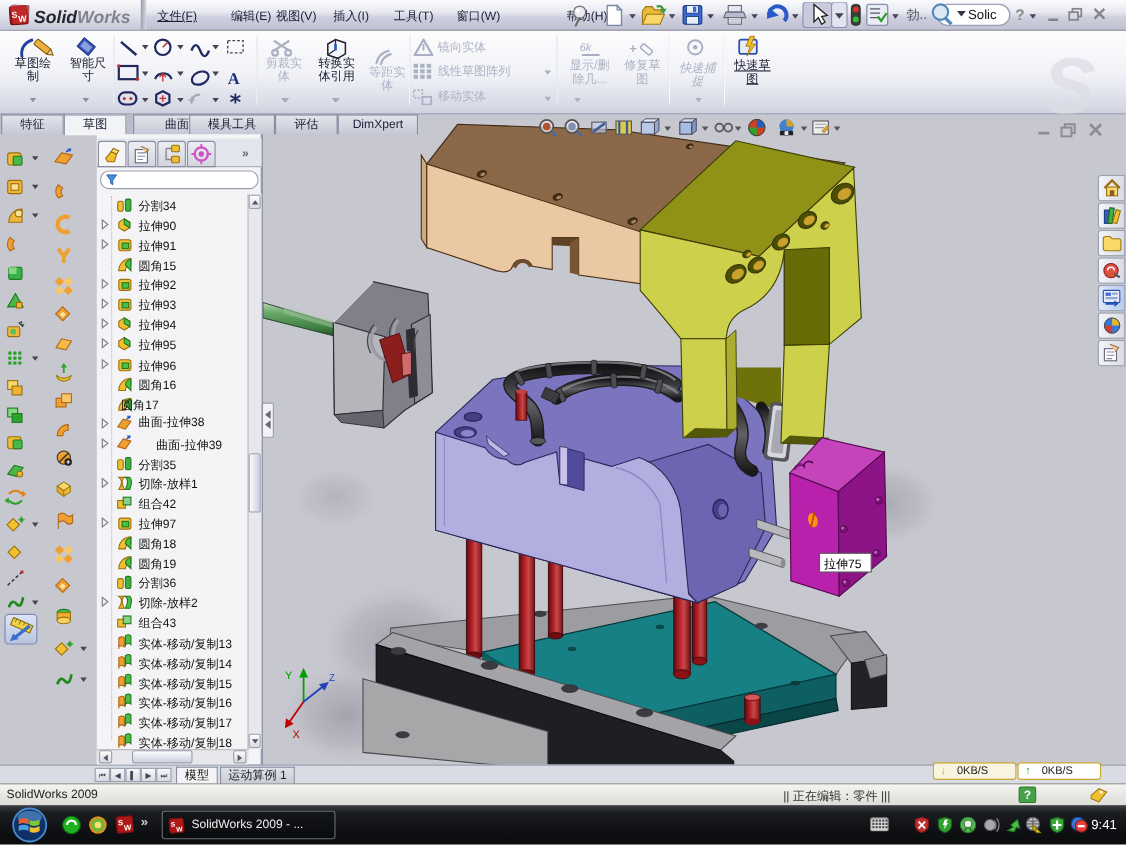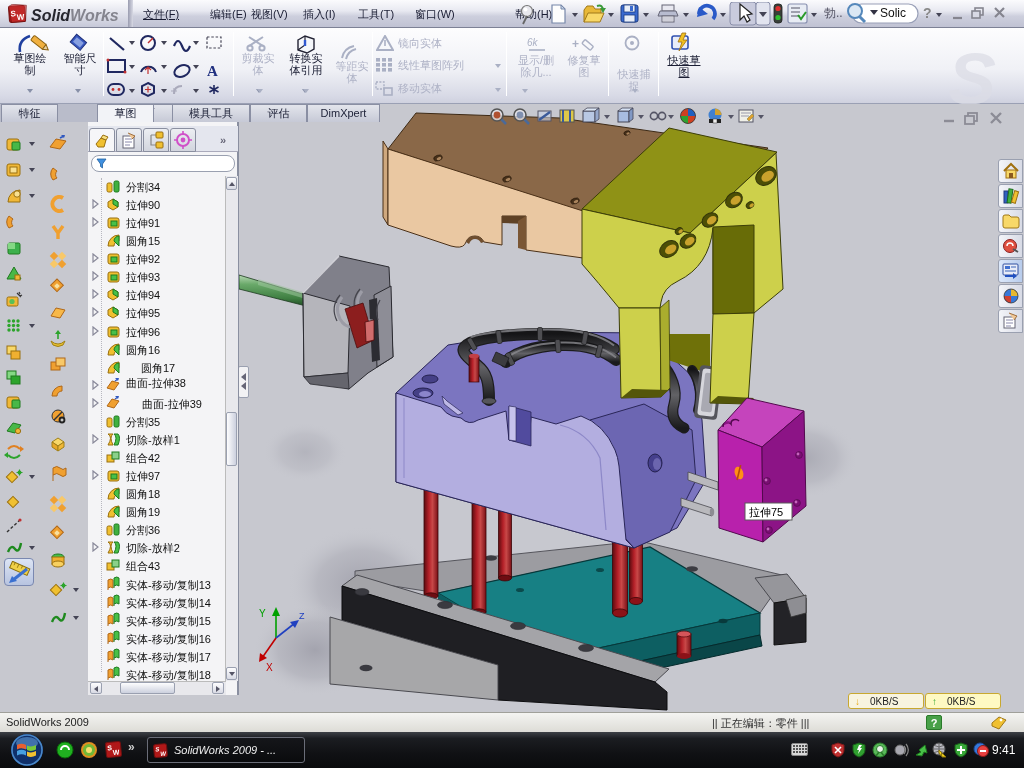--- a/index.html
+++ b/index.html
@@ -16,34 +16,34 @@
  background:linear-gradient(#fdfdfe 0%,#f0f1f6 55%,#d8dae6 90%,#cfd1df 100%);
  border-bottom:1px solid #9aa0b4;}
 .tbtxt{font-size:11px;color:#1a1d33;text-align:center;line-height:12px;}
 .tbgrey{color:#aeb2c6;}
 .sep{width:1px;background:#b4b7c8;border-right:1px solid #fff;top:4px;height:64px;}
 
 #tabrow{left:0;top:104px;width:380px;height:18px;background:#b9bcca;z-index:2;}
 .ctab{top:0px;height:18px;border:1px solid #8a8fa3;border-bottom:none;
  background:linear-gradient(#e3e5ec,#c6c9d6);font-size:11px;color:#20243a;
  text-align:center;line-height:17px;}
-.ctab.act{background:#f2f3f7;height:19px;z-index:5;margin-left:39px;}
+.ctab.act{background:#f2f3f7;height:19px;z-index:5;}
 
 .strip{background:linear-gradient(90deg,#f4f5f9,#dcdfe9 70%,#c3c6d4);
  border:1px solid #9aa0ae;border-top:none;border-radius:0 0 4px 4px;}
 
 #tree{left:88px;top:122px;width:150px;height:573px;background:#f4f4f6;
  border-right:1px solid #8a8fa0;}
 .trow{font-size:11px;color:#111;white-space:nowrap;}
 
 #tabbar2{left:0;top:695px;width:1024px;height:17px;background:#d9dce4;border-top:1px solid #9096a8;}
 #status{left:0;top:712px;width:1024px;height:20px;background:linear-gradient(#f4f4f2,#dddcd6);border-top:1px solid #a0a09a;font-size:11px;color:#222;}
 #taskbar{left:0;top:732px;width:1024px;height:36px;background:linear-gradient(#3d4046 0%,#1b1d21 18%,#101114 60%,#0a0b0d 100%);}
 .task{height:26px;top:5px;border-radius:3px;border:1px solid #4b4e55;
- background:linear-gradient(#3a3d43,#17181b 60%,#101114);color:#eee;font-size:11px;line-height:24px;font-style:italic;}
+ background:linear-gradient(#3a3d43,#17181b 60%,#101114);color:#eee;font-size:11px;line-height:24px;}
 svg{display:block;}
 </style></head>
 <body>
 <div id="scr">
 <svg class="abs" style="left:0;top:104px;z-index:1" width="1024" height="608" viewBox="0 104 1024 608">
       <rect x="0" y="104" width="1024" height="608" fill="#c7c8cf"></rect>
       <defs>
 <radialGradient id="sh1">
           <stop offset="0%" stop-color="#9d9da8" stop-opacity="0.85"></stop>
           <stop offset="60%" stop-color="#a8a8b2" stop-opacity="0.5"></stop>
@@ -554,21 +554,21 @@
         <g transform="rotate(40 15 9)">
           <rect x="10" y="6" width="11" height="5" rx="1" fill="none" stroke="#aab0c4" stroke-width="1.4"></rect>
         </g>
       </svg>
       <div class="abs tbtxt tbgrey" style="left:560px;top:26px;width:48px;">修复草<br>图</div>
       <svg class="abs" style="left:622px;top:5px" width="20" height="18">
         <circle cx="10" cy="10" r="6.5" fill="none" stroke="#aab0c4" stroke-width="1.8"></circle>
         <circle cx="10" cy="10" r="2" fill="#aab0c4"></circle>
         <path d="M10,1 v4 M10,15.5 v4"></path>
       </svg>
-      <div class="abs tbtxt tbgrey" style="left:612px;top:40px;width:44px;">快速捕<br>捉</div>
+      <div class="abs tbtxt tbgrey" style="left:612px;top:28px;width:44px;font-style:italic;">快速捕<br>捉</div>
       <svg class="abs" style="left:670px;top:4px" width="24" height="22">
         <rect x="2" y="4" width="16" height="13" rx="2" fill="#e8ecf8" stroke="#3050b0" stroke-width="1.6"></rect>
         <polygon points="12,1 8,10 12,10 9,19 17,8 13,8 16,1" fill="#f0c020" stroke="#a07010" stroke-width="0.8"></polygon>
       </svg>
       <div class="abs tbtxt" style="left:662px;top:26px;width:44px;text-decoration:underline;">快速草<br>图</div>
       <svg class="abs" style="left:256px;top:60px" width="8" height="6">
         <polygon points="1,1 7,1 4,5" fill="#aab0c4"></polygon>
       </svg>
       <svg class="abs" style="left:302px;top:60px" width="8" height="6">
         <polygon points="1,1 7,1 4,5" fill="#aab0c4"></polygon>
@@ -576,21 +576,21 @@
       <svg class="abs" style="left:521px;top:60px" width="8" height="6">
         <polygon points="1,1 7,1 4,5" fill="#aab0c4"></polygon>
       </svg>
       <svg class="abs" style="left:631px;top:60px" width="8" height="6">
         <polygon points="1,1 7,1 4,5" fill="#aab0c4"></polygon>
       </svg>
     </div>
     <div id="tabrow" class="abs">
       <div class="abs ctab" style="left:1px;width:57px;font-family:Liberation Serif, serif;">特征</div>
       <div class="abs ctab act" style="left:58px;width:57px;">草图</div>
-      <div class="abs ctab" style="left:104px;width:80px;">曲面</div>
+      <div class="abs ctab" style="left:121px;width:80px;">曲面</div>
       <div class="abs ctab" style="left:172px;width:78px;">模具工具</div>
       <div class="abs ctab" style="left:250px;width:57px;">评估</div>
       <div class="abs ctab" style="left:307px;width:73px;">DimXpert</div>
     </div>
     <div class="abs strip" style="left:1px;top:122px;width:42px;height:470px;"></div>
     <div class="abs strip" style="left:44px;top:122px;width:43px;height:500px;"></div>
     <div class="abs" style="left:3px;top:124px;width:36px;height:3px;border-top:1px dotted #8a8fa0;border-bottom:1px dotted #fff;"></div>
     <div class="abs" style="left:46px;top:124px;width:36px;height:3px;border-top:1px dotted #8a8fa0;border-bottom:1px dotted #fff;"></div>
     <svg class="abs" style="left:4px;top:134px;z-index:3" width="20" height="20">
       <rect x="3" y="5" width="12" height="11" rx="2" fill="#f0b838" stroke="#9a7010"></rect>
@@ -875,21 +875,21 @@
     <div class="abs trow" style="left:126px;top:325px;z-index:6">拉伸96</div>
     <svg class="abs" style="left:105px;top:341px;z-index:6" width="17" height="16">
       <path d="M3,14 a11,11 0 0 1 11,-11 l0,6 a5,5 0 0 0 -5,5 Z" fill="#f0c030" stroke="#9a7010"></path>
       <path d="M9,9 a5,5 0 0 1 5,-5 l0,10 Z" fill="#48c048" stroke="#1e7a1e"></path>
     </svg>
     <div class="abs trow" style="left:126px;top:343px;z-index:6">圆角16</div>
     <svg class="abs" style="left:105px;top:359px;z-index:6" width="17" height="16">
       <path d="M3,14 a11,11 0 0 1 11,-11 l0,6 a5,5 0 0 0 -5,5 Z" fill="#f0c030" stroke="#9a7010"></path>
       <path d="M9,9 a5,5 0 0 1 5,-5 l0,10 Z" fill="#48c048" stroke="#1e7a1e"></path>
     </svg>
-    <div class="abs trow" style="left:141px;top:361px;z-index:6">圆角17</div>
+    <div class="abs trow" style="left:110px;top:361px;z-index:6">圆角17</div>
     <svg class="abs" style="left:92px;top:380px;z-index:6" width="8" height="10">
       <polygon points="1,1 6,5 1,9" fill="none" stroke="#889" stroke-width="1.2"></polygon>
     </svg>
     <svg class="abs" style="left:105px;top:377px;z-index:6" width="17" height="16">
       <polygon points="2,11 7,4 14,6 9,13" fill="#f0a030" stroke="#b06818"></polygon>
       <path d="M10,4 l3,-2" stroke="#3058c0" stroke-width="1.4"></path>
       <polygon points="14,1 10,1 13,4" fill="#3058c0"></polygon>
     </svg>
     <div class="abs trow" style="left:126px;top:376px;z-index:6">曲面-拉伸38</div>
     <svg class="abs" style="left:92px;top:398px;z-index:6" width="8" height="10">
@@ -1049,21 +1049,30 @@
       <path d="M3,10 a7,7 0 0 0 7,7 v-7 Z" fill="#d04030"></path>
       <circle cx="10" cy="10" r="7" fill="none" stroke="#333" stroke-width="0.8"></circle>
     </svg>
     <div class="abs" style="left:998px;top:309px;width:25px;height:24px;background:linear-gradient(90deg,#f4f5f9,#d8dbe6);border:1px solid #9aa0b0;border-radius:3px 0 0 3px;z-index:4"></div>
     <svg class="abs" style="left:1001px;top:311px;z-index:5" width="20" height="20">
       <rect x="3" y="6" width="11" height="11" fill="#fff" stroke="#667"></rect>
       <path d="M5,9 h7 M5,12 h7 M5,15 h5" stroke="#88a" stroke-width="1"></path>
       <path d="M8,2 l8,3 -3,4" fill="#f0c898" stroke="#a07040"></path>
     </svg>
     <div class="abs" style="left:848px;top:693px;width:76px;height:16px;background:#f8f4e0;border:1px solid #c8a830;border-radius:3px;z-index:5;font-size:10px;color:#222;line-height:15px;"><span style="color:#e8a818;font-weight:bold;margin-left:6px;">↓</span><span style="margin-left:10px;">0KB/S</span></div>
-    <div class="abs" style="left:925px;top:693px;width:76px;height:16px;background:#fef9c3;border:1px solid #c8a830;border-radius:3px;z-index:5;font-size:10px;color:#222;line-height:15px;"><span style="color:#2ca42c;font-weight:bold;margin-left:6px;">↑</span><span style="margin-left:10px;">0KB/S</span></div>
+    <div class="abs" style="left:925px;top:693px;width:76px;height:16px;background:#ffffff;border:1px solid #c8a830;border-radius:3px;z-index:5;font-size:10px;color:#222;line-height:15px;"><span style="color:#2ca42c;font-weight:bold;margin-left:6px;">↑</span><span style="margin-left:10px;">0KB/S</span></div>
+    <div id="tabbar2" class="abs" style="z-index:4">
+      <div class="abs" style="left:86px;top:2px;width:14px;height:13px;background:linear-gradient(#f8f8fa,#d8dae4);border:1px solid #9aa0b0;font-size:7px;text-align:center;line-height:13px;color:#445;">⏮</div>
+      <div class="abs" style="left:100px;top:2px;width:14px;height:13px;background:linear-gradient(#f8f8fa,#d8dae4);border:1px solid #9aa0b0;font-size:7px;text-align:center;line-height:13px;color:#445;">◀</div>
+      <div class="abs" style="left:114px;top:2px;width:14px;height:13px;background:linear-gradient(#f8f8fa,#d8dae4);border:1px solid #9aa0b0;font-size:7px;text-align:center;line-height:13px;color:#445;">▌</div>
+      <div class="abs" style="left:128px;top:2px;width:14px;height:13px;background:linear-gradient(#f8f8fa,#d8dae4);border:1px solid #9aa0b0;font-size:7px;text-align:center;line-height:13px;color:#445;">▶</div>
+      <div class="abs" style="left:142px;top:2px;width:14px;height:13px;background:linear-gradient(#f8f8fa,#d8dae4);border:1px solid #9aa0b0;font-size:7px;text-align:center;line-height:13px;color:#445;">⏭</div>
+      <div class="abs" style="left:160px;top:1px;width:38px;height:16px;background:#f4f4f6;border:1px solid #8a8fa0;border-bottom:none;font-size:11px;text-align:center;line-height:15px;color:#111;">模型</div>
+      <div class="abs" style="left:200px;top:1px;width:68px;height:16px;background:linear-gradient(#dfe1e9,#c8cbd6);border:1px solid #8a8fa0;border-bottom:none;font-size:11px;text-align:center;line-height:15px;color:#222;">运动算例 1</div>
+    </div>
     <div id="status" class="abs" style="z-index:4">
       <div class="abs" style="left:6px;top:3px;">SolidWorks 2009</div>
       <div class="abs" style="left:712px;top:3px;color:#333;">|| 正在编辑：零件 |||</div>
       <div class="abs" style="left:926px;top:2px;width:16px;height:15px;background:#48a048;border:1px solid #2a7a2a;border-radius:2px;color:#fff;font-size:11px;text-align:center;line-height:14px;font-weight:bold;">?</div>
       <svg class="abs" style="left:990px;top:2px;z-index:5" width="18" height="16">
         <path d="M2,8 l7,-6 7,3 -7,9 -7,-3 Z" fill="#f0c030" stroke="#a07818" stroke-width="1"></path>
         <circle cx="11" cy="5" r="1.4" fill="#fff"></circle>
       </svg>
     </div>
     <div id="taskbar" class="abs" style="z-index:4">

